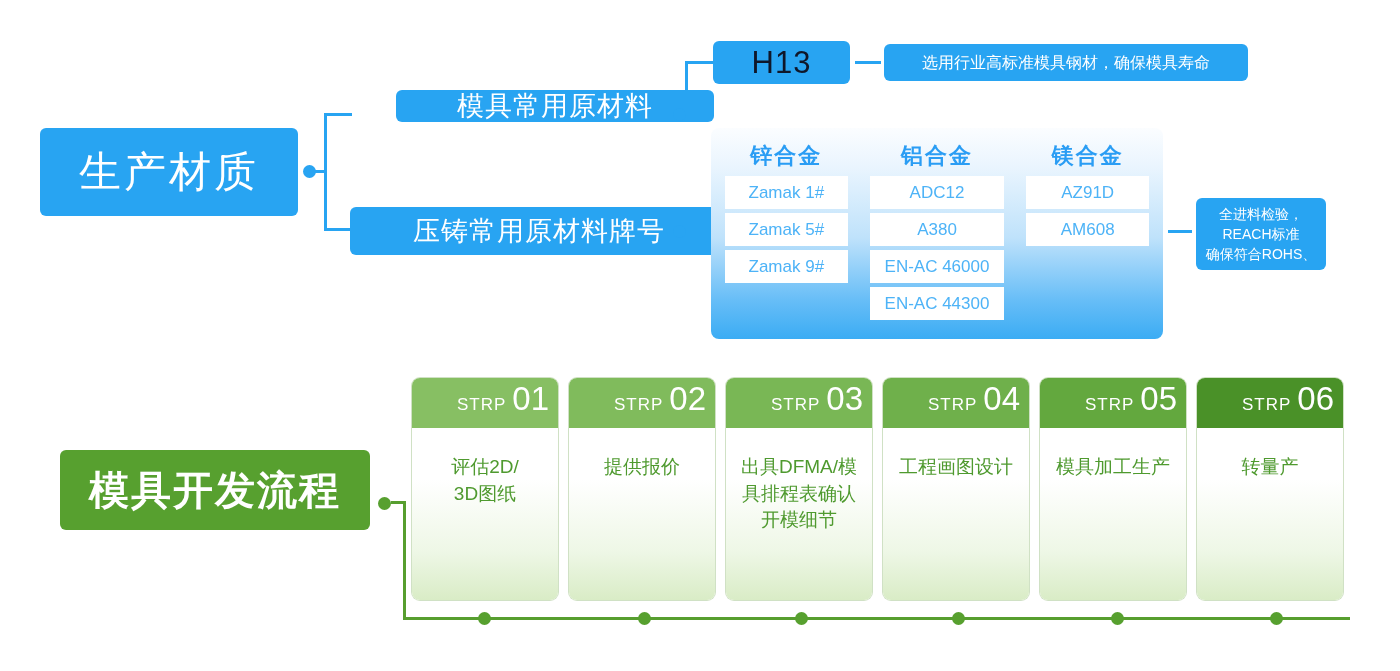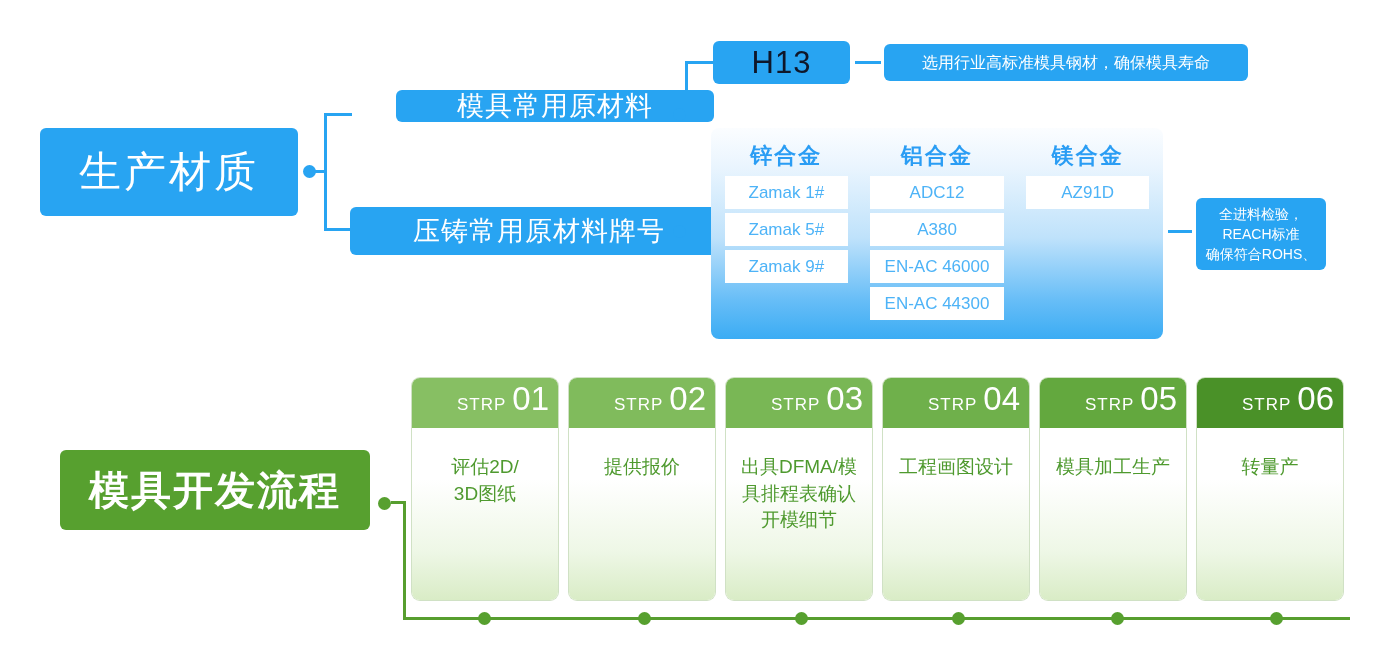--- a/index.html
+++ b/index.html
@@ -155,20 +155,21 @@
       <div class="pcol-head">铝合金</div>
       <div class="pcell">ADC12</div>
       <div class="pcell">A380</div>
       <div class="pcell">EN-AC 46000</div>
       <div class="pcell">EN-AC 44300</div>
     </div>
 
     <div class="pcol">
       <div class="pcol-head">镁合金</div>
       <div class="pcell">AZ91D</div>
+      <div class="pcell">AM608</div>
     </div>
 
   </div>
 </div>
 
 <div class="c-blue abs" style="left:1168px;top:230px;width:24px;height:3px;"></div>
 
 <div class="abs b-note">
   <div>全进料检验，</div>
   <div>REACH标准</div>

